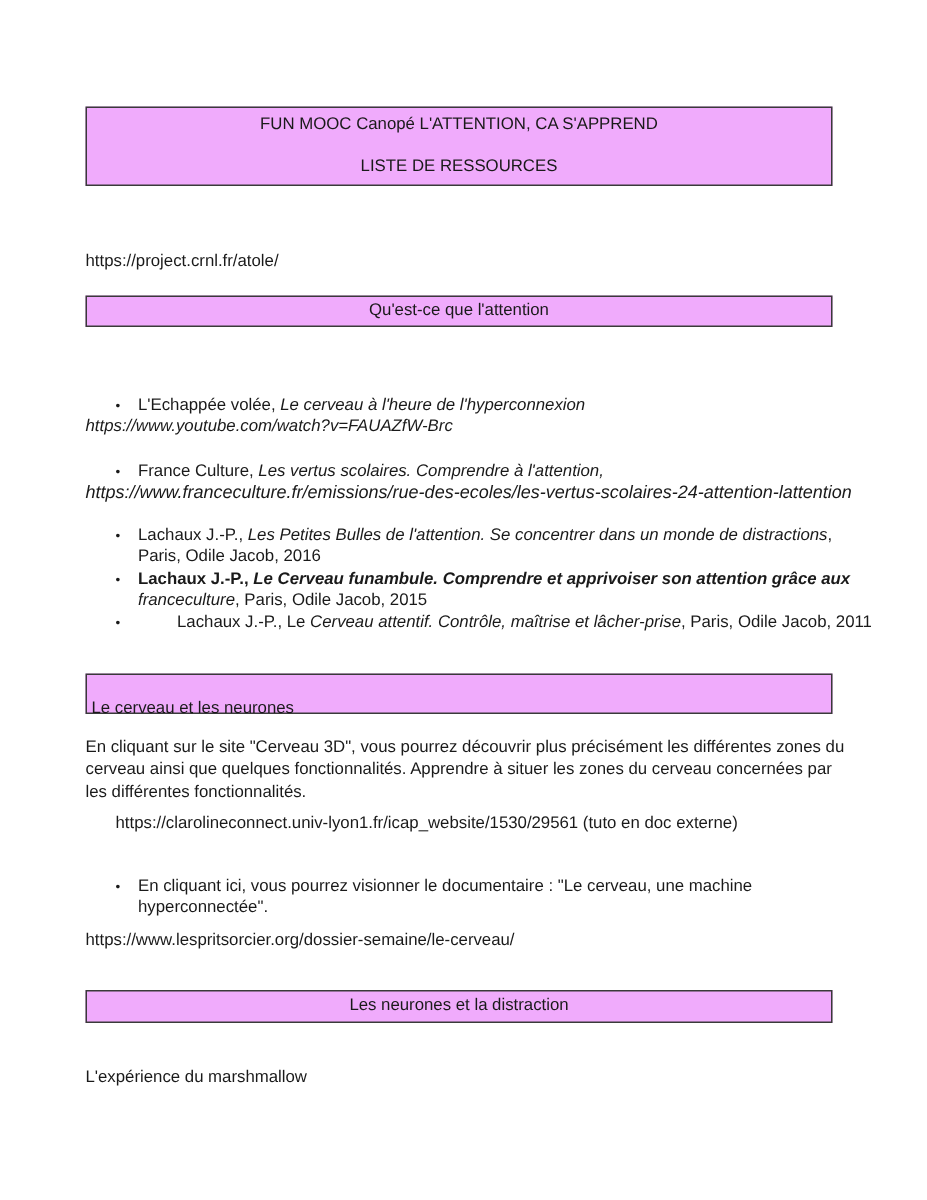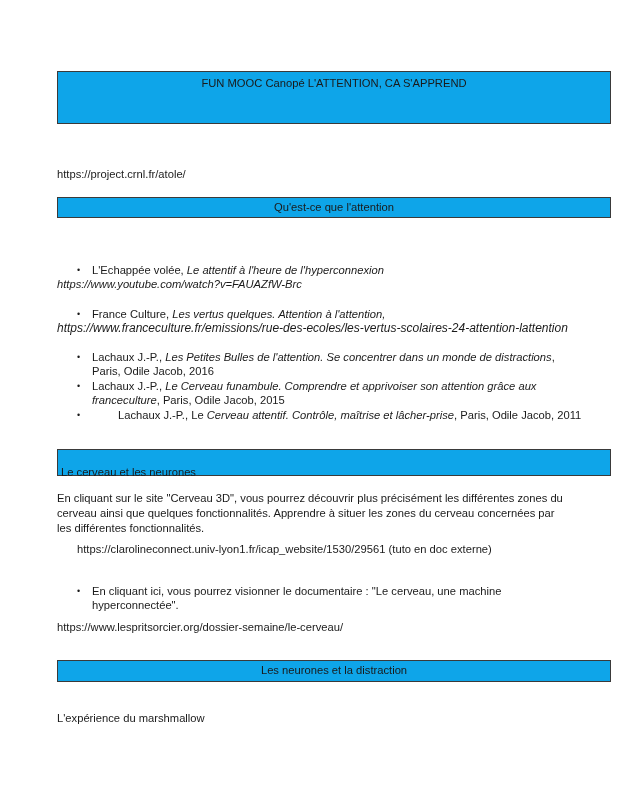--- a/index.html
+++ b/index.html
@@ -2,61 +2,62 @@
 <html><head>
 <meta charset="utf-8">
 <style>
   html, body { margin: 0; padding: 0; background: #ffffff; }
   body {
     width: 618px; height: 800px; position: relative; overflow: hidden;
     font-family: "Liberation Sans", sans-serif; color: #1a1a1a; font-size: 11.2px;
   }
   .abs { position: absolute; }
   .box {
-    position: absolute; left: 57px; width: 554px;
-    border: 1.3px solid #3a3a3a; box-sizing: border-box; background: #0ea5e9;
+    position: absolute; left: 57px; width: 498px;
+    border: 1.3px solid #3a3a3a; box-sizing: border-box; background: #f0abfc;
   }
   .center { text-align: center; }
   .line { position: absolute; white-space: nowrap; line-height: 14px; }
   i { font-style: italic; }
   .bullet { position: absolute; font-size: 9px; }
 </style>
 </head>
 <body>
 
 <div class="box" style="top:71px;height:53px;">
   <div class="abs center" style="left:0;right:0;top:5px;">FUN MOOC Canopé L'ATTENTION, CA S'APPREND</div>
+  <div class="abs center" style="left:0;right:0;top:33px;">LISTE DE RESSOURCES</div>
 </div>
 
 <div class="line" style="left:57px;top:167px;">https://project.crnl.fr/atole/</div>
 
 <div class="box" style="top:197px;height:21px;">
   <div class="abs center" style="left:0;right:0;top:3px;">Qu'est-ce que l'attention</div>
 </div>
 
 <span class="bullet" style="left:77px;top:265px;">•</span>
 <div class="line" style="left:92px;top:263px;">
-  <span>L'Echappée volée, </span><i>Le attentif à l'heure de l'hyperconnexion</i>
+  <span>L'Echappée volée, </span><i>Le cerveau à l'heure de l'hyperconnexion</i>
 </div>
 <div class="line" style="left:57px;top:277px;font-style:italic;">https://www.youtube.com/watch?v=FAUAZfW-Brc</div>
 
 <span class="bullet" style="left:77px;top:309px;">•</span>
 <div class="line" style="left:92px;top:307px;">
-  <span>France Culture, </span><i>Les vertus quelques. Attention à l'attention,</i>
+  <span>France Culture, </span><i>Les vertus scolaires. Comprendre à l'attention,</i>
 </div>
 <div class="line" style="left:57px;top:321px;font-style:italic;font-size:12px;">https://www.franceculture.fr/emissions/rue-des-ecoles/les-vertus-scolaires-24-attention-lattention</div>
 
 <span class="bullet" style="left:77px;top:352px;">•</span>
 <div class="line" style="left:92px;top:350px;">
   <span>Lachaux J.-P., </span><i>Les Petites Bulles de l'attention. Se concentrer dans un monde de distractions</i><span>,</span>
 </div>
 <div class="line" style="left:92px;top:364px;">Paris, Odile Jacob, 2016</div>
 
 <span class="bullet" style="left:77px;top:381px;">•</span>
-<div class="line" style="left:92px;top:379px;">
+<div class="line" style="left:92px;top:379px;font-weight:bold;">
   <span>Lachaux J.-P., </span><i>Le Cerveau funambule. Comprendre et apprivoiser son attention grâce aux</i>
 </div>
 <div class="line" style="left:92px;top:393px;">
   <i>franceculture</i><span>, Paris, Odile Jacob, 2015</span>
 </div>
 
 <span class="bullet" style="left:77px;top:410px;">•</span>
 <div class="line" style="left:92px;top:408px;padding-left:26px;">
   <span>Lachaux J.-P., Le </span><i>Cerveau attentif. Contrôle, maîtrise et lâcher-prise</i><span>, Paris, Odile Jacob, 2011</span>
 </div>

